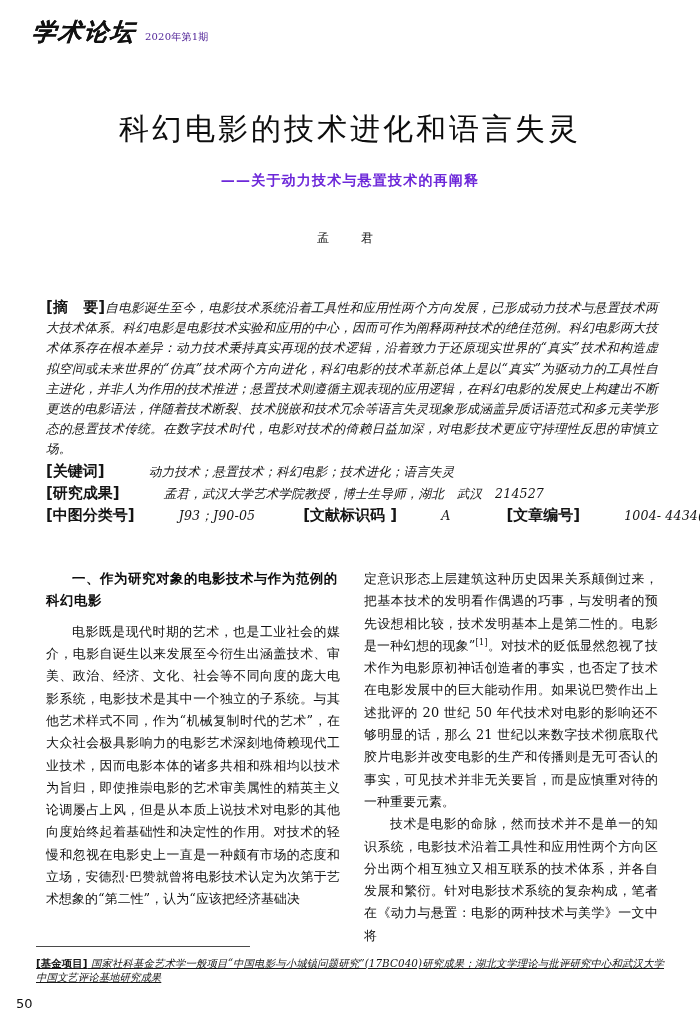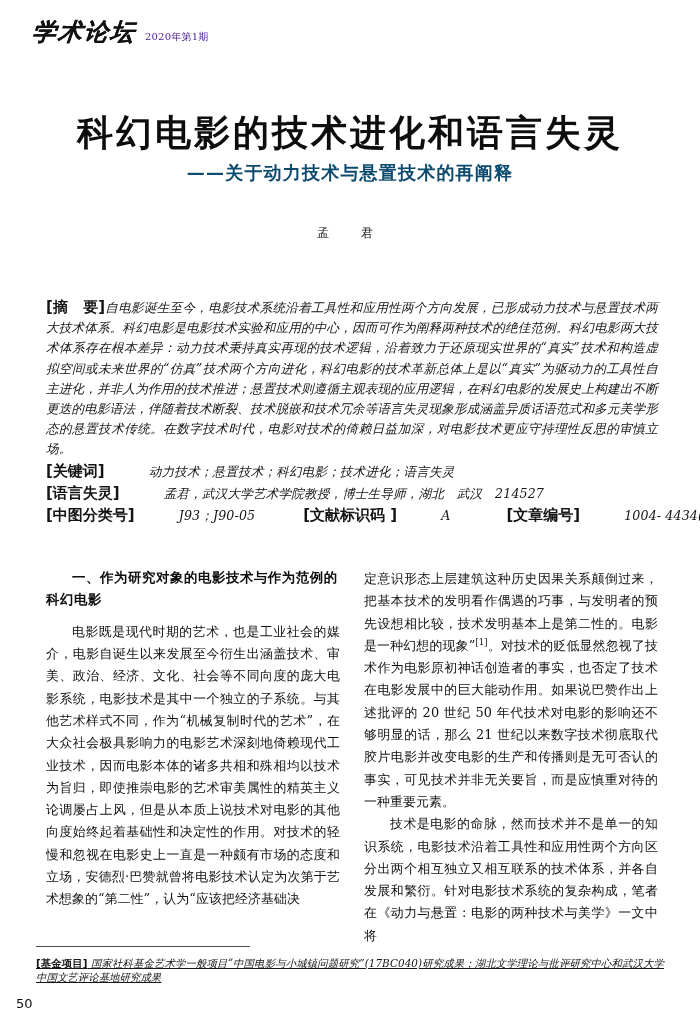--- a/index.html
+++ b/index.html
@@ -55,33 +55,33 @@
   
   .title-block {
     position: absolute;
     left: 0;
     top: 110px;
     width: 700px;
     text-align: center;
   }
   .article-title {
     font-family: "DejaVu Sans", "Liberation Sans", sans-serif;
-    font-size: 36px;
-    font-weight: 700;
+    font-size: 30px;
+    font-weight: 400;
     letter-spacing: 3px;
     color: #0d0d0d;
     line-height: 1.25;
   }
   .article-subtitle {
-    margin-top: 6px;
-    font-family: "DejaVu Serif", "Liberation Serif", serif;
-    font-size: 18px;
+    margin-top: 24px;
+    font-family: "DejaVu Serif", "Liberation Serif", serif;
+    font-size: 14px;
     font-weight: 700;
     letter-spacing: 1.2px;
-    color: #0c4a6e;
+    color: #6d28d9;
   }
   .author-line {
     margin-top: 40px;
     font-family: "DejaVu Serif", "Liberation Serif", serif;
     font-size: 12px;
     letter-spacing: 10px;
     color: #141414;
   }
 
   
@@ -130,21 +130,21 @@
   .col {
     width: 294px;
     font-family: "DejaVu Serif", "Liberation Serif", serif;
     font-size: 12.9px;
     line-height: 22.3px;
     color: #101010;
     text-align: justify;
     letter-spacing: 0.1px;
   }
   .section-heading {
-    font-family: Liberation Mono, monospace;
+    font-family: Liberation Serif, serif;
     font-size: 13.4px;
     font-weight: 700;
     line-height: 22.4px;
     letter-spacing: 0.6px;
     text-indent: 26px;
     margin: 0 0 8px 0;
     color: #0d0d0d;
     text-align: left;
   }
   .body-para {
@@ -209,21 +209,21 @@
   </div>
 
   <div class="meta-block">
     <p class="abstract-para">
       <span class="meta-label">[摘　要]</span><span>自电影诞生至今，电影技术系统沿着工具性和应用性两个方向发展，已形成动力技术与悬置技术两大技术体系。科幻电影是电影技术实验和应用的中心，因而可作为阐释两种技术的绝佳范例。科幻电影两大技术体系存在根本差异：动力技术秉持真实再现的技术逻辑，沿着致力于还原现实世界的“真实”技术和构造虚拟空间或未来世界的“仿真”技术两个方向进化，科幻电影的技术革新总体上是以“真实”为驱动力的工具性自主进化，并非人为作用的技术推进；悬置技术则遵循主观表现的应用逻辑，在科幻电影的发展史上构建出不断更迭的电影语法，伴随着技术断裂、技术脱嵌和技术冗余等语言失灵现象形成涵盖异质话语范式和多元美学形态的悬置技术传统。在数字技术时代，电影对技术的倚赖日益加深，对电影技术更应守持理性反思的审慎立场。</span>
     </p>
     <div class="meta-row">
       <span class="meta-label">[关键词]</span><span class="val">动力技术；悬置技术；科幻电影；技术进化；语言失灵</span>
     </div>
     <div class="meta-row">
-      <span class="meta-label">[语言失灵]</span><span class="val">孟君，武汉大学艺术学院教授，博士生导师，湖北　武汉　214527</span>
+      <span class="meta-label">[研究成果]</span><span class="val">孟君，武汉大学艺术学院教授，博士生导师，湖北　武汉　214527</span>
     </div>
     <div class="meta-row">
       <span class="meta-label">[中图分类号]</span><span class="val">J93；J90-05</span><span class="meta-gap"></span><span class="meta-label">[文献标识码 ]</span><span class="val">A</span><span class="meta-gap-lg"></span><span class="meta-label">[文章编号]</span><span class="val">1004- 4434(2020)01- 0050 -13</span>
     </div>
   </div>
 
   <div class="columns">
     <div class="col">
       <h2 class="section-heading">一、作为研究对象的电影技术与作为范例的科幻电影</h2>
       <p class="body-para">电影既是现代时期的艺术，也是工业社会的媒介，电影自诞生以来发展至今衍生出涵盖技术、审美、政治、经济、文化、社会等不同向度的庞大电影系统，电影技术是其中一个独立的子系统。与其他艺术样式不同，作为“机械复制时代的艺术”，在大众社会极具影响力的电影艺术深刻地倚赖现代工业技术，因而电影本体的诸多共相和殊相均以技术为旨归，即使推崇电影的艺术审美属性的精英主义论调屡占上风，但是从本质上说技术对电影的其他向度始终起着基础性和决定性的作用。对技术的轻慢和忽视在电影史上一直是一种颇有市场的态度和立场，安德烈·巴赞就曾将电影技术认定为次第于艺术想象的“第二性”，认为“应该把经济基础决</p>

